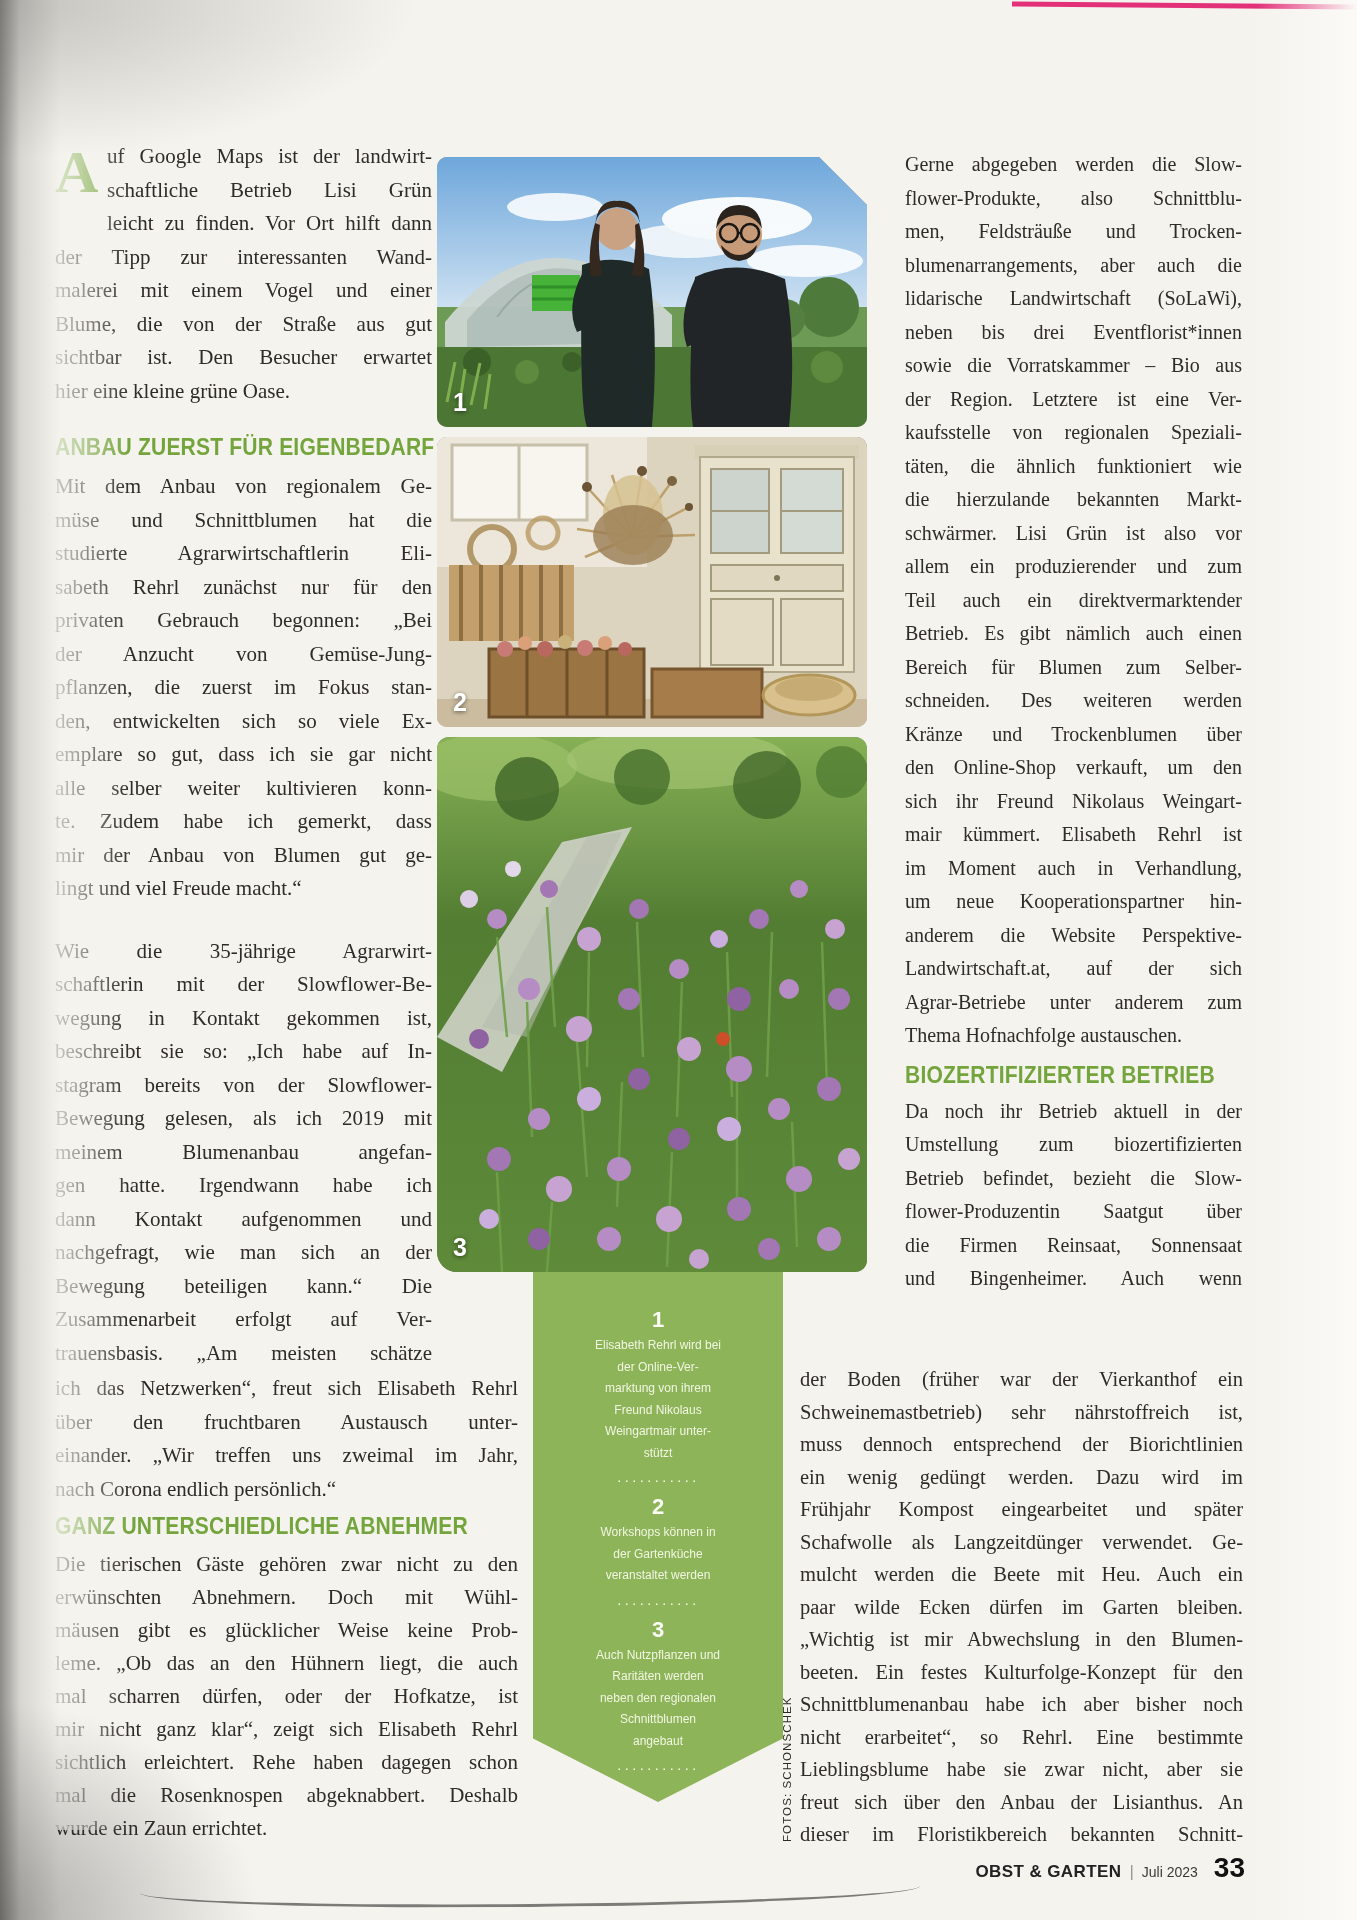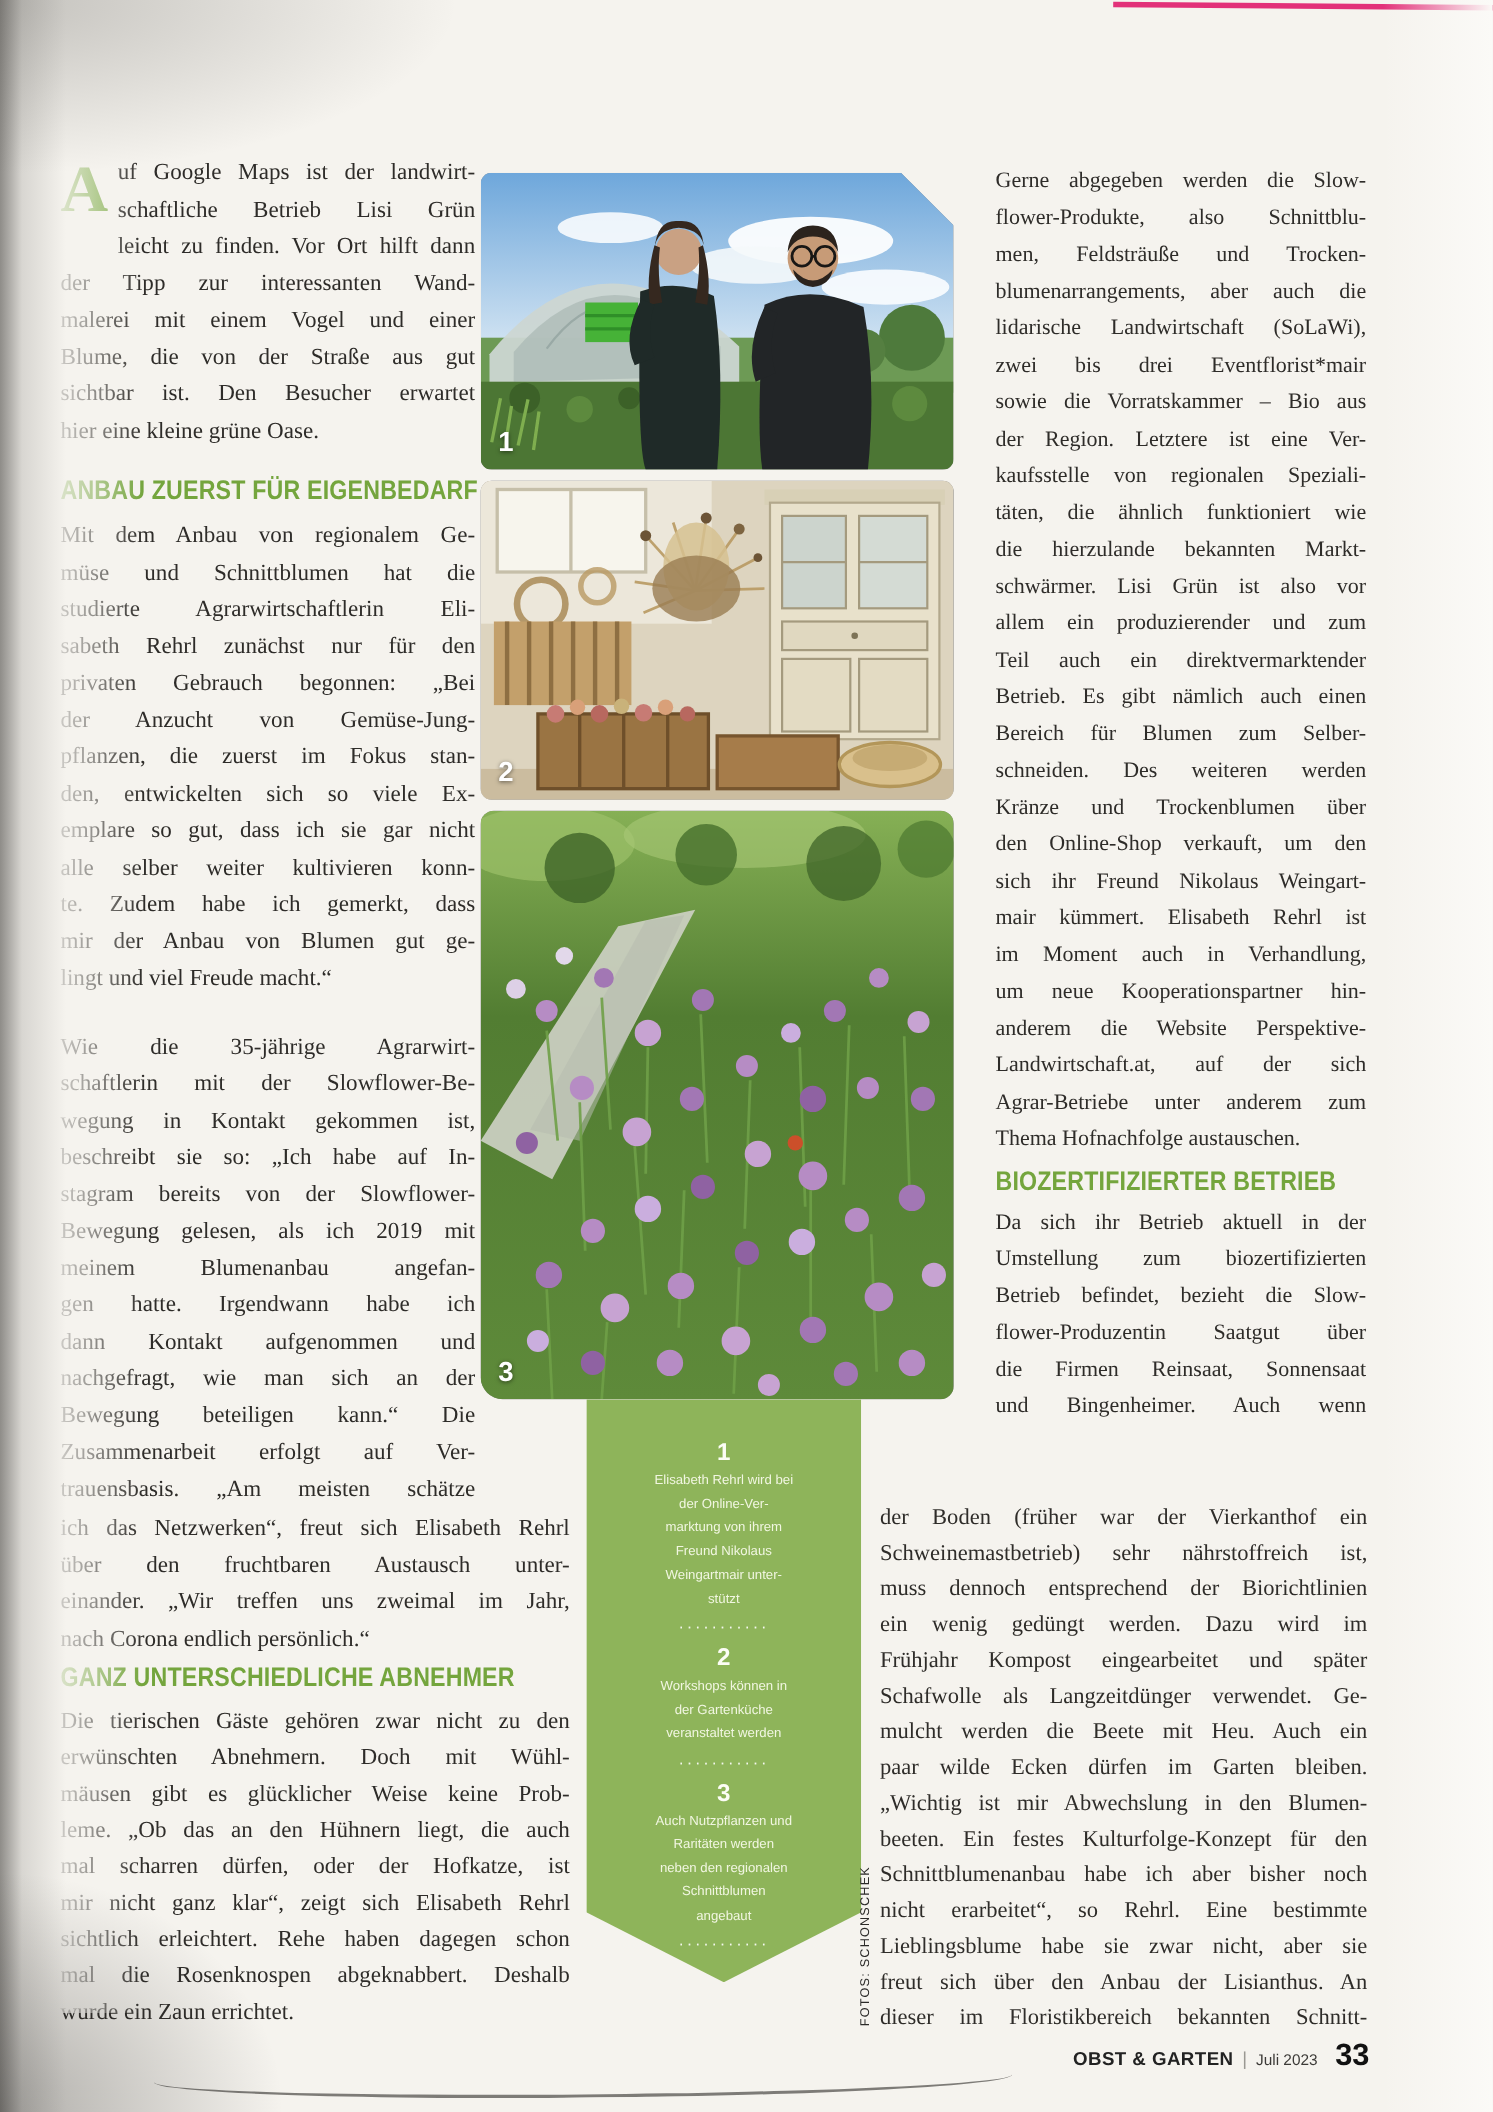--- a/index.html
+++ b/index.html
@@ -144,21 +144,21 @@
       </div>
   </div>
 
   <div class="col" id="colR">
     <div class="lines">
         <div class="line">Gerne abgegeben werden die Slow-</div>
         <div class="line">flower-Produkte, also Schnittblu-</div>
         <div class="line">men, Feldsträuße und Trocken-</div>
         <div class="line">blumenarrangements, aber auch die</div>
         <div class="line">lidarische Landwirtschaft (SoLaWi),</div>
-        <div class="line">zwei bis drei Eventflorist*mair</div>
+        <div class="line">neben bis drei Eventflorist*innen</div>
         <div class="line">sowie die Vorratskammer – Bio aus</div>
         <div class="line">der Region. Letztere ist eine Ver-</div>
         <div class="line">kaufsstelle von regionalen Speziali-</div>
         <div class="line">täten, die ähnlich funktioniert wie</div>
         <div class="line">die hierzulande bekannten Markt-</div>
         <div class="line">schwärmer. Lisi Grün ist also vor</div>
         <div class="line">allem ein produzierender und zum</div>
         <div class="line">Teil auch ein direktvermarktender</div>
         <div class="line">Betrieb. Es gibt nämlich auch einen</div>
         <div class="line">Bereich für Blumen zum Selber-</div>
@@ -169,21 +169,21 @@
         <div class="line">mair kümmert. Elisabeth Rehrl ist</div>
         <div class="line">im Moment auch in Verhandlung,</div>
         <div class="line">um neue Kooperationspartner hin-</div>
         <div class="line">anderem die Website Perspektive-</div>
         <div class="line">Landwirtschaft.at, auf der sich</div>
         <div class="line">Agrar-Betriebe unter anderem zum</div>
         <div class="line last">Thema Hofnachfolge austauschen.</div>
       </div>
     <h2 class="h-green" id="h3">BIOZERTIFIZIERTER BETRIEB</h2>
     <div class="lines paraBn">
-        <div class="line">Da sich ihr Betrieb aktuell in der</div>
+        <div class="line">Da noch ihr Betrieb aktuell in der</div>
         <div class="line">Umstellung zum biozertifizierten</div>
         <div class="line">Betrieb befindet, bezieht die Slow-</div>
         <div class="line">flower-Produzentin Saatgut über</div>
         <div class="line">die Firmen Reinsaat, Sonnensaat</div>
         <div class="line">und Bingenheimer. Auch wenn</div>
       </div>
   </div>
 
   <div class="col" id="colRwide">
     <div class="lines">

